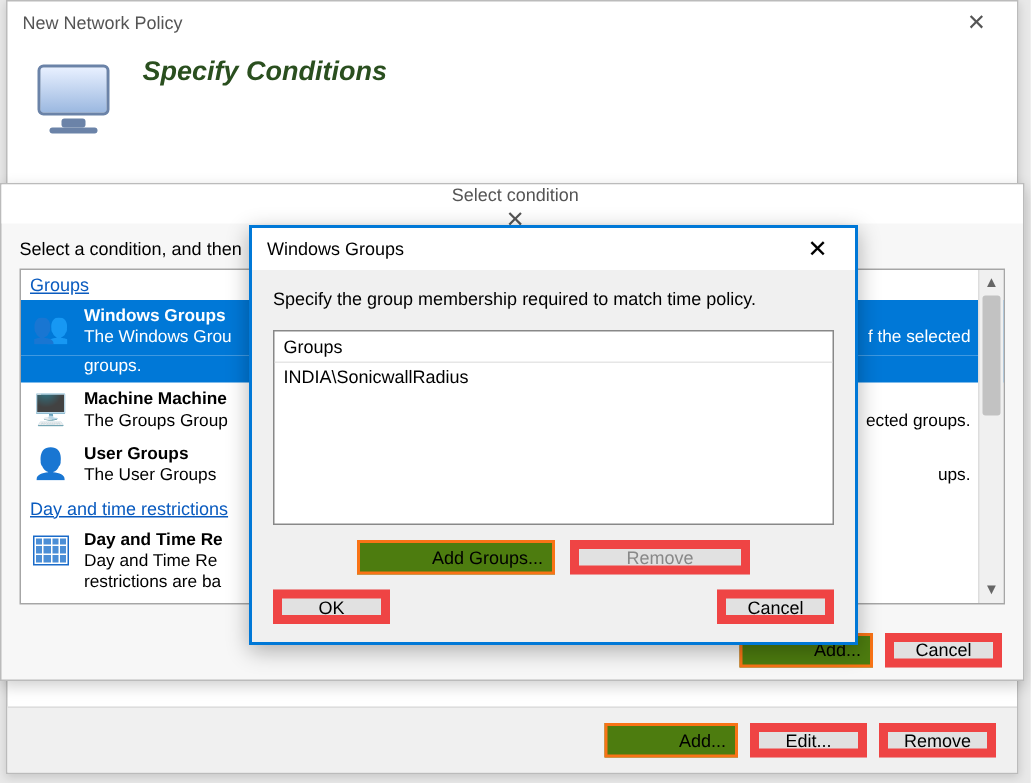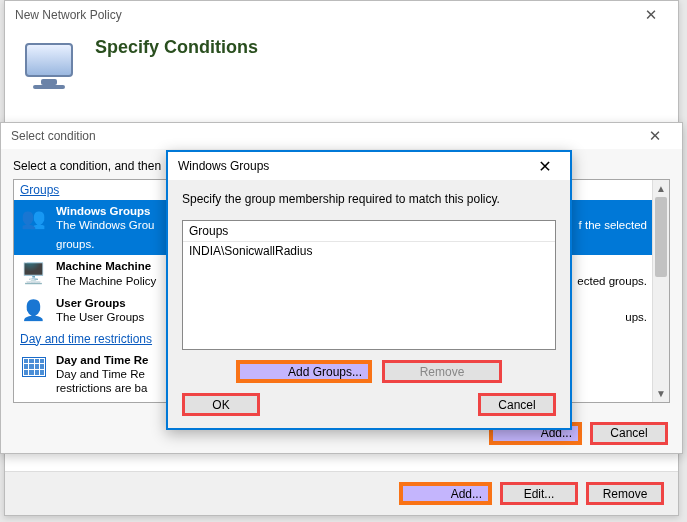--- a/index.html
+++ b/index.html
@@ -31,20 +31,21 @@
   }
   .wiz-titlebar .spacer { flex: 1; }
   .wiz-close {
     width: 42px; height: 20px;
     display: flex; align-items: center; justify-content: center;
     color: #555; font-size: 15px;
   }
   .wiz-header {
     display: flex; gap: 14px;
     padding: 8px 14px 16px 14px;
+    font-style: italic;
   }
   .wiz-icon {
     width: 62px; height: 54px;
     position: relative;
   }
   .wiz-icon .monitor {
     position: absolute; left: 6px; top: 6px;
     width: 48px; height: 34px;
     background: linear-gradient(#e8f0ff,#9bb8e0);
     border: 2px solid #6b83a8; border-radius: 4px;
@@ -67,43 +68,43 @@
   }
   .wiz-footer {
     position: absolute; left: 0; right: 0; bottom: 0;
     height: 44px; background: #f0f0f0; border-top: 1px solid #ddd;
     display: flex; justify-content: flex-end; align-items: center;
     gap: 8px; padding-right: 14px;
   }
   .btn {
     min-width: 78px; height: 23px;
     background: #e1e1e1;
-    border: 3px solid #ef4444;
+    border: 6px solid #ef4444;
     font-size: 12px;
     display: inline-flex; align-items: center; justify-content: center;
     padding: 0 6px;
   }
   .btn-primary {
-    border: 4px solid #f97316;
-    background: #c4b5fd;
+    border: 2px solid #f97316;
+    background: #4d7c0f;
     padding-left: 48px;
   }
 
   
   .sel {
     position: absolute;
     left: 0; top: 122px; right: 4px; height: 332px;
     background: #f7f7f7;
     border: 1px solid #bbb;
     box-shadow: 0 3px 10px rgba(0,0,0,.2);
   }
   .sel-titlebar {
     height: 26px; background: #fff;
     display: flex; align-items: center; padding: 0 6px 0 10px;
-    color: #555; font-size: 12px;
+    color: #555; font-size: 12px; flex-direction: column;
   }
   .sel-titlebar .spacer { flex: 1; }
   .sel-close {
     width: 42px; height: 20px;
     display: flex; align-items: center; justify-content: center;
     color: #555; font-size: 15px;
   }
   .sel-body {
     padding: 10px 12px 0 12px;
     position: relative; height: calc(100% - 26px);
@@ -251,21 +252,21 @@
       </div>
       <div class="sel-item selected" style="padding-top:0;">
         <div class="icn" style="height:4px;"></div>
         <div class="txt"><span>groups.</span></div>
       </div>
 
       <div class="sel-item">
         <div class="icn">🖥️</div>
         <div class="txt">
           <span class="ttl">Machine Machine</span><br>
-          <span>The Machine Policy</span>
+          <span>The Groups Group</span>
         </div>
         <div class="txt" style="position:absolute; right:22px; text-align:left;"><br>
           <span>ected groups.</span>
         </div>
       </div>
 
       <div class="sel-item">
         <div class="icn">👤</div>
         <div class="txt">
           <span class="ttl">User Groups</span><br>
@@ -318,21 +319,21 @@
   </div>
 </div>
 
 <div class="wg">
   <div class="wg-titlebar">
     <span>Windows Groups</span>
     <span class="spacer"></span>
     <div class="wg-close">✕</div>
   </div>
   <div class="wg-body">
-    <div class="wg-instr">Specify the group membership required to match this policy.</div>
+    <div class="wg-instr">Specify the group membership required to match time policy.</div>
     <div class="wg-listbox">
       <div class="wg-listhdr">Groups</div>
       <div class="wg-listitem">INDIA\SonicwallRadius</div>
     </div>
     <div class="wg-btnrow1">
       <div class="btn btn-primary btn-wide">Add Groups...</div>
       <div class="btn btn-wide btn-disabled">Remove</div>
     </div>
     <div class="wg-btnrow2">
       <div class="btn">OK</div>

